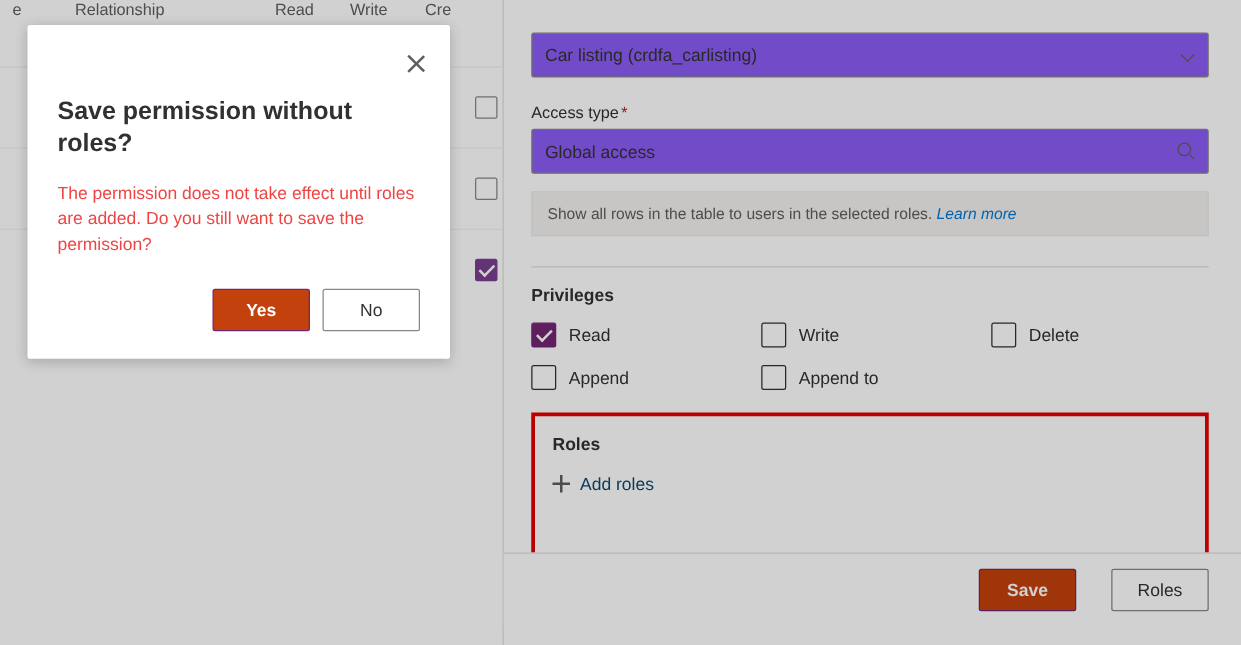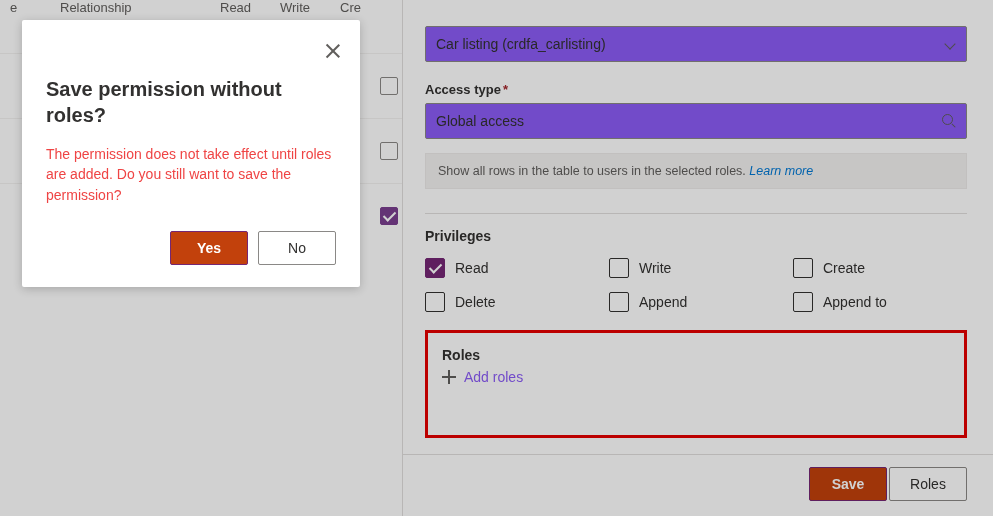--- a/index.html
+++ b/index.html
@@ -69,21 +69,20 @@
     position: absolute;
     left: 403px; top: 0;
     width: 590px; height: 100%;
     padding: 0 26px 0 22px;
   }
   .field-label {
     font-size: 13px;
     color: #323130;
     margin-bottom: 6px;
     margin-top: 20px;
-    font-weight: bold;
   }
   .req-star { color: #a4262c; margin-left: 2px; }
   .combo {
     display: flex;
     align-items: center;
     justify-content: space-between;
     width: 100%;
     height: 36px;
     border: 1px solid #8a8886;
     border-radius: 2px;
@@ -189,48 +188,48 @@
   }
   .roles-box {
     border: 3px solid #e60000;
     padding: 14px 14px 48px 14px;
     margin-top: 18px;
   }
   .add-roles {
     display: inline-flex;
     align-items: center;
     gap: 8px;
-    color: #8b5cf6;
-    font-size: 14px;
-    margin-top: 0;
+    color: #0c4a6e;
+    font-size: 14px;
+    margin-top: 10px;
     cursor: pointer;
   }
   .plus-ico {
     width: 14px; height: 14px;
     position: relative;
     display: inline-block;
   }
   .plus-ico::before, .plus-ico::after {
     content: "";
     position: absolute;
     background: #605e5c;
   }
   .plus-ico::before { left: 6px; top: 0; width: 1.5px; height: 14px; }
   .plus-ico::after { left: 0; top: 6px; width: 14px; height: 1.5px; }
 
   .footer-bar {
     position: absolute;
-    left: 0; bottom: 4px;
+    left: 0; bottom: 16px;
     width: 100%;
     height: 58px;
     border-top: 1px solid #e1dfdd;
     display: flex;
     justify-content: flex-end;
     align-items: center;
-    gap: 2px;
+    gap: 28px;
     padding-right: 26px;
     background: #fff;
   }
   .btn {
     min-width: 78px;
     height: 34px;
     border-radius: 2px;
     font-size: 14px;
     display: inline-flex;
     align-items: center;
@@ -351,24 +350,20 @@
   <div class="section-title">Privileges</div>
 
   <div class="priv-grid">
     <label class="priv">
       <span class="chk checked"></span>
       <span>Read</span>
     </label>
     <label class="priv">
       <span class="chk"></span>
       <span>Write</span>
-    </label>
-    <label class="priv">
-      <span class="chk"></span>
-      <span>Create</span>
     </label>
     <label class="priv">
       <span class="chk"></span>
       <span>Delete</span>
     </label>
     <label class="priv">
       <span class="chk"></span>
       <span>Append</span>
     </label>
     <label class="priv">

